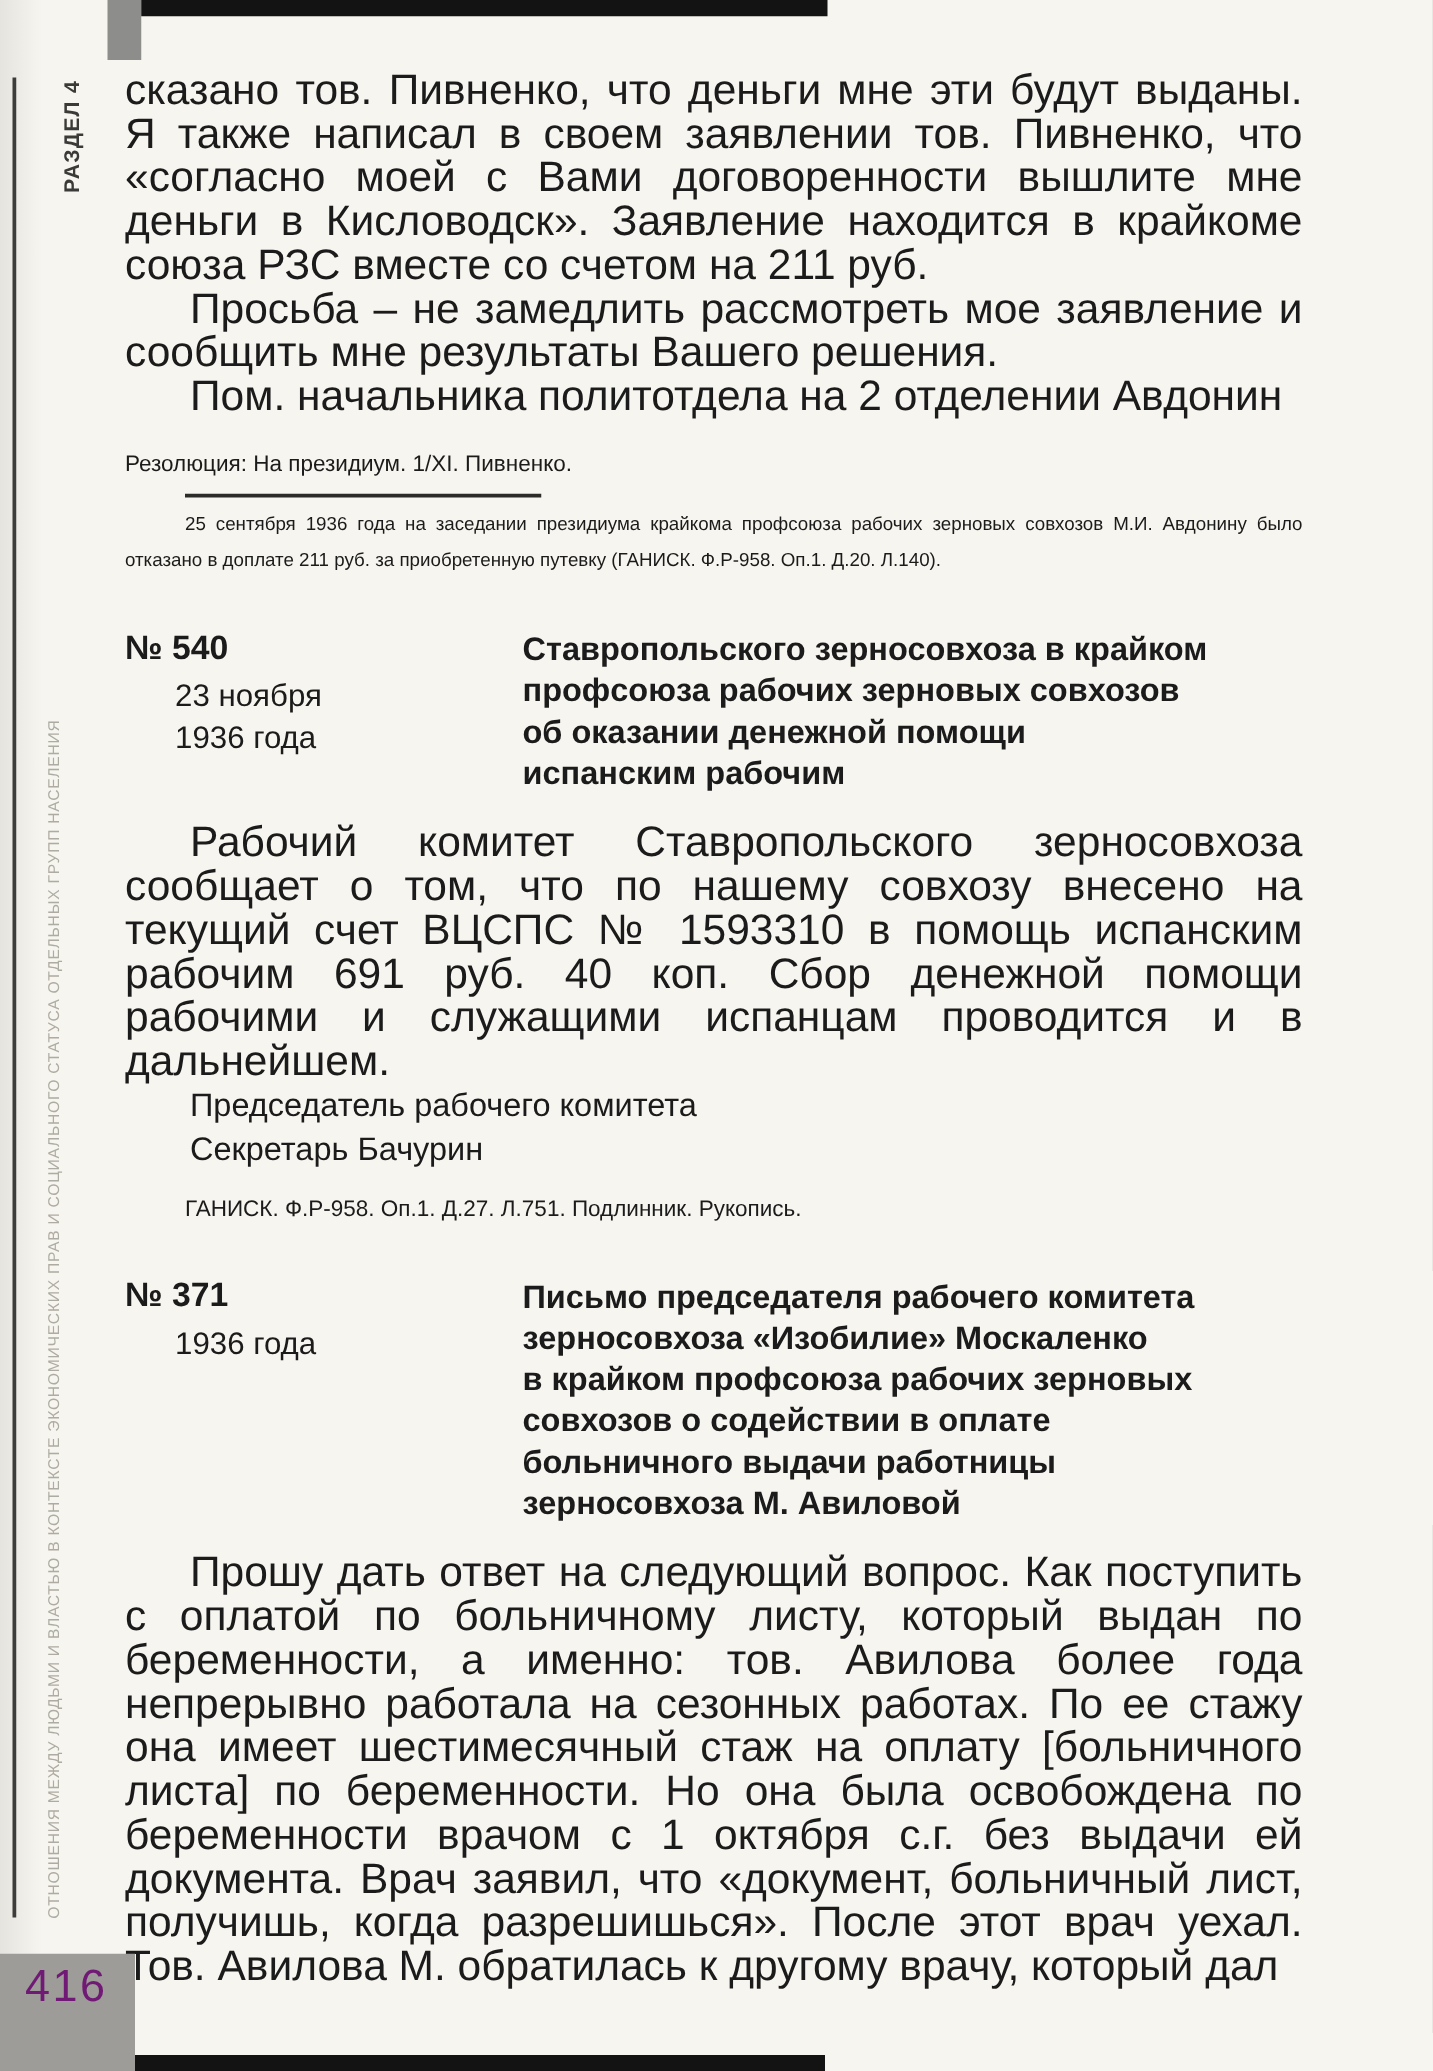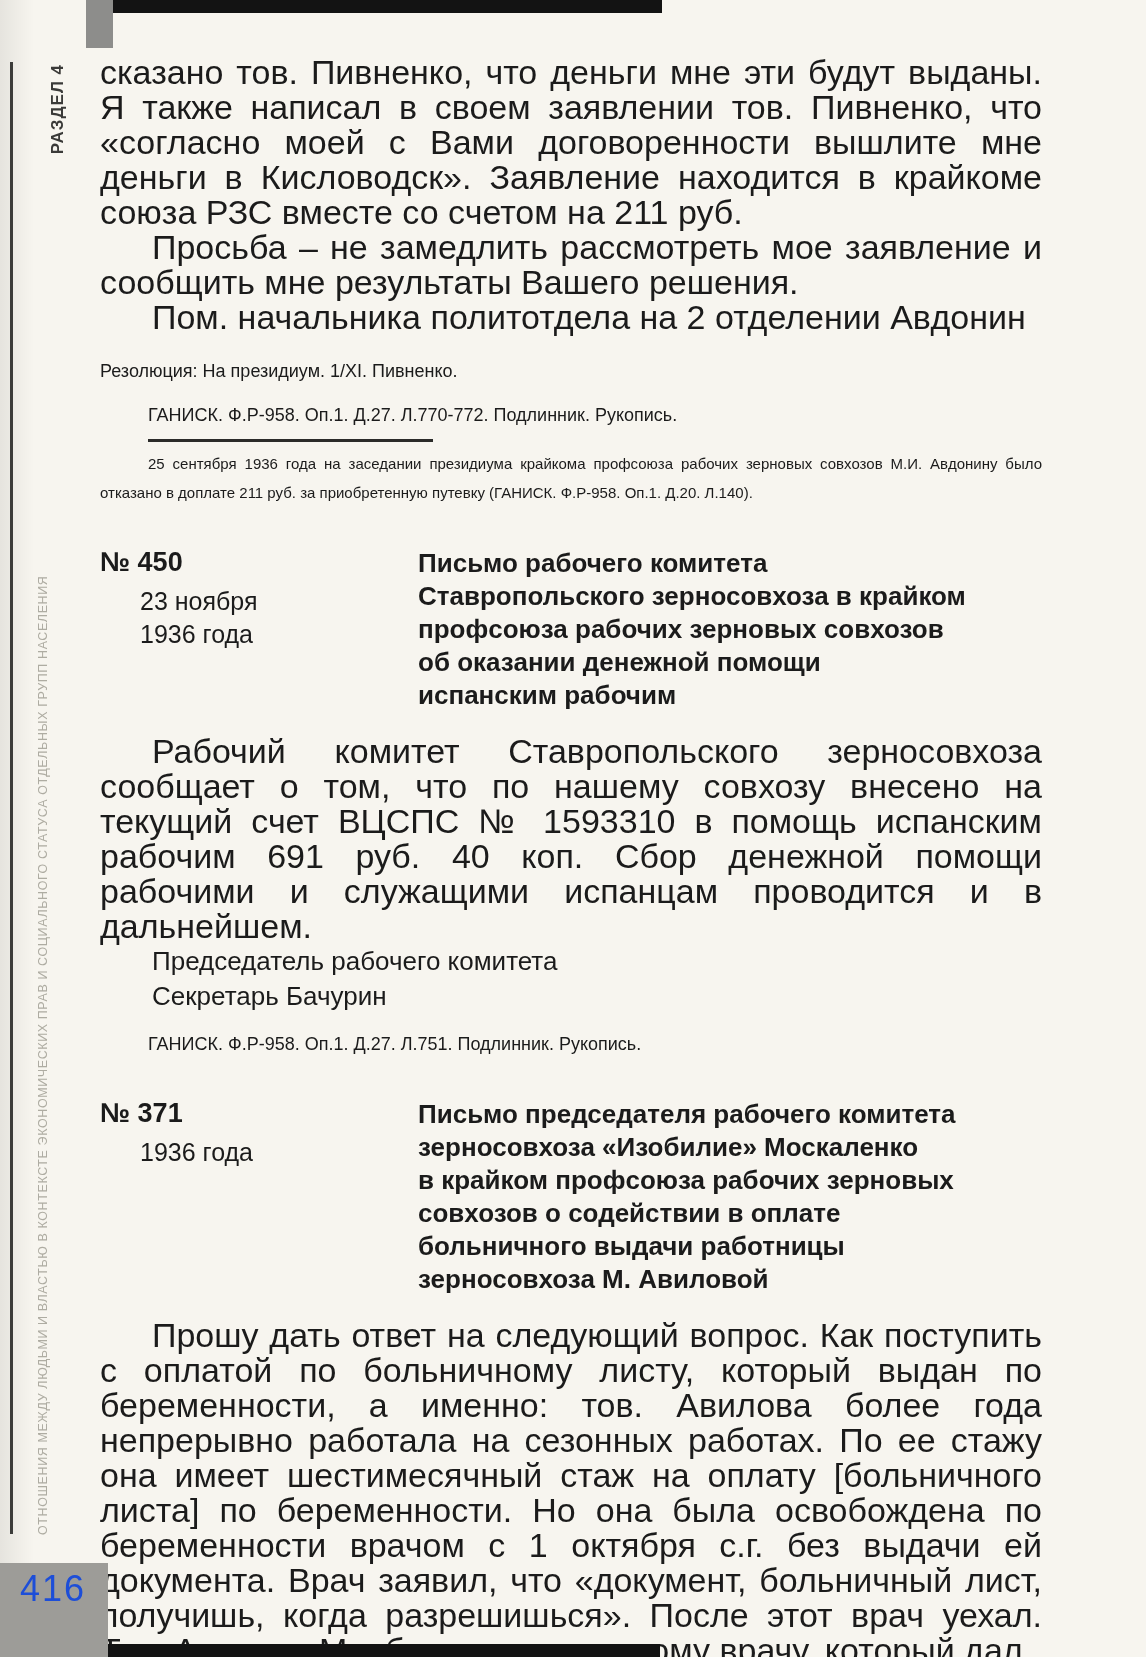--- a/index.html
+++ b/index.html
@@ -21,21 +21,21 @@
   }
   
   .gray-top    { position:absolute; left:86px;  top:0;      width:27px;  height:48px; background:#8d8d8b; }
   .bar-top     { position:absolute; left:113px; top:0;      width:549px; height:13px; background:#131313; }
   .gray-bottom { position:absolute; left:0;     top:1563px; width:108px; height:94px; background:#9d9c98; }
   .bar-bottom  { position:absolute; left:108px; top:1644px; width:552px; height:13px; background:#131313; }
   .left-rule   { position:absolute; left:10px;  top:62px;   width:3px;   height:1472px; background:#3c3c3a; }
 
   .page-number {
     position:absolute; left:20px; top:1568px;
-    font-size:36px; color:#1d4ed8; letter-spacing:2px;
+    font-size:36px; color:#701a75; letter-spacing:2px;
   }
 
   .section-label {
     position:absolute; left:48px; top:64px;
     writing-mode:vertical-rl; transform:rotate(180deg);
     font-size:17px; font-weight:bold; color:#3a3a38; letter-spacing:1px;
     white-space:nowrap;
   }
   .side-title {
     position:absolute; left:36px; top:195px; height:1340px;
@@ -85,33 +85,31 @@
   <div class="section-label">РАЗДЕЛ 4</div>
   <div class="side-title">ОТНОШЕНИЯ МЕЖДУ ЛЮДЬМИ И ВЛАСТЬЮ В КОНТЕКСТЕ ЭКОНОМИЧЕСКИХ ПРАВ И СОЦИАЛЬНОГО СТАТУСА ОТДЕЛЬНЫХ ГРУПП НАСЕЛЕНИЯ</div>
 
   <div class="content">
 
     <p class="body">сказано тов. Пивненко, что деньги мне эти будут выданы. Я также написал в своем заявлении тов. Пивненко, что «согласно моей с Вами договоренности вышлите мне деньги в Кисловодск». Заявление находится в крайкоме союза РЗС вместе со счетом на 211 руб.</p>
     <p class="body indent">Просьба – не замедлить рассмотреть мое заявление и сообщить мне результаты Вашего решения.</p>
     <p class="body indent">Пом. начальника политотдела на 2 отделении Авдонин</p>
 
     <p class="meta resolution">Резолюция: На президиум. 1/XI. Пивненко.</p>
-    <p class="meta archive">ГАНИСК. Ф.Р-958. Оп.1. Д.27. Л.770-772. Подлинник. Рукопись.</p>
 
     <div class="footnote-rule"></div>
     <p class="footnote">25 сентября 1936 года на заседании президиума крайкома профсоюза рабочих зерновых совхозов М.И. Авдонину было отказано в доплате 211 руб. за приобретенную путевку (ГАНИСК. Ф.Р-958. Оп.1. Д.20. Л.140).</p>
 
     <div class="doc-header">
       <div class="doc-meta">
-        <div class="doc-number">№ 450</div>
+        <div class="doc-number">№ 540</div>
         <div class="doc-date">23 ноября</div>
         <div class="doc-date">1936 года</div>
       </div>
       <div class="doc-title">
-        <div>Письмо рабочего комитета</div>
         <div>Ставропольского зерносовхоза в крайком</div>
         <div>профсоюза рабочих зерновых совхозов</div>
         <div>об оказании денежной помощи</div>
         <div>испанским рабочим</div>
       </div>
     </div>
 
     <p class="body indent doc-body">Рабочий комитет Ставропольского зерносовхоза сообщает о том, что по нашему совхозу внесено на текущий счет ВЦСПС № 1593310 в помощь испанским рабочим 691 руб. 40 коп. Сбор денежной помощи рабочими и служащими испанцам проводится и в дальнейшем.</p>
     <p class="sig">Председатель рабочего комитета</p>
     <p class="sig">Секретарь Бачурин</p>

